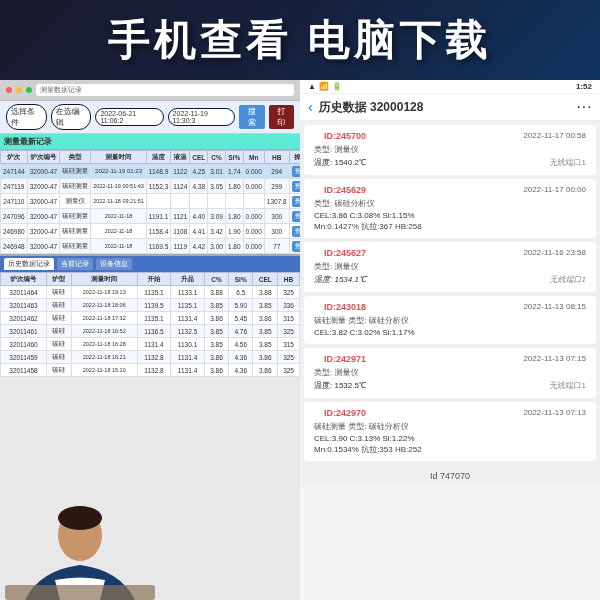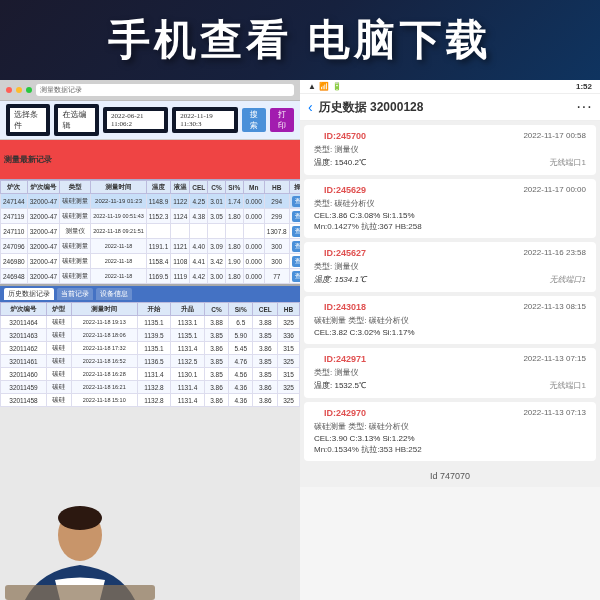--- a/index.html
+++ b/index.html
@@ -81,35 +81,34 @@
       padding: 3px 6px;
       display: flex;
       align-items: center;
       gap: 4px;
       border-bottom: 1px solid #ccc;
     }
     .toolbar-label {
       font-size: 8px;
       color: #333;
       background: #fff;
-      border: 4px solid #0f172a;
+      border: 1px solid #0f172a;
       padding: 1px 4px;
-      border-radius: 2px;
-      font-family: Liberation Serif, serif;
+      border-radius: 12px;
     }
     .toolbar-btn {
       font-size: 8px;
       color: #fff;
       background: #4a90d9;
       border: none;
       padding: 1px 5px;
       border-radius: 2px;
       cursor: pointer;
     }
-    .toolbar-btn.red { background: #a21caf; }
+    .toolbar-btn.red { background: #7f1d1d; }
 
     .data-table {
       width: 100%;
       border-collapse: collapse;
       font-size: 6.5px;
     }
     .data-table th {
       background: #dce8f8;
       border: 1px solid #bbd;
       padding: 1.5px 2px;
@@ -285,21 +284,21 @@
 
     <div class="table-toolbar">
       <span class="toolbar-label">选择条件</span>
       <span class="toolbar-label">在选编辑</span>
       <span class="toolbar-label" style="font-size:7px;">2022-06-21 11:06:2</span>
       <span class="toolbar-label" style="font-size:7px;">2022-11-19 11:30:3</span>
       <button class="toolbar-btn">搜索</button>
       <button class="toolbar-btn red">打印</button>
     </div>
 
-    <div style="background:#ef4444;padding:14px 4px;font-size:8px;font-weight:bold;color:#333;border-bottom:1px solid #aac;">测量最新记录</div>
+    <div style="background:#5eead4;padding:2px 4px;font-size:8px;font-weight:bold;color:#333;border-bottom:1px solid #aac;">测量最新记录</div>
 
     <div class="table-container">
       <table class="data-table">
         <thead>
           <tr>
             <th>炉次</th>
             <th>炉次编号</th>
             <th>类型</th>
             <th>测量时间</th>
             <th>温度</th>

